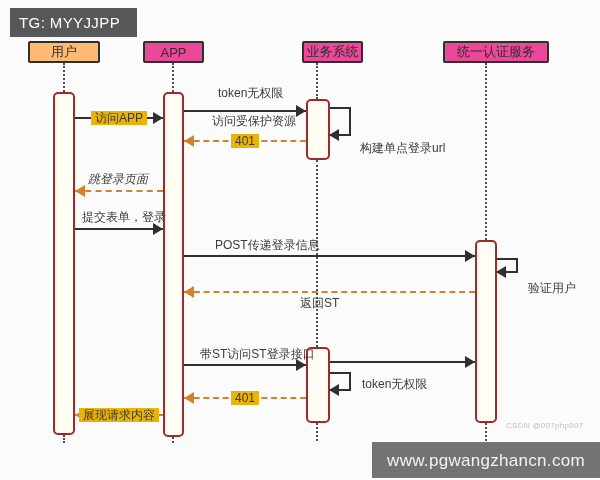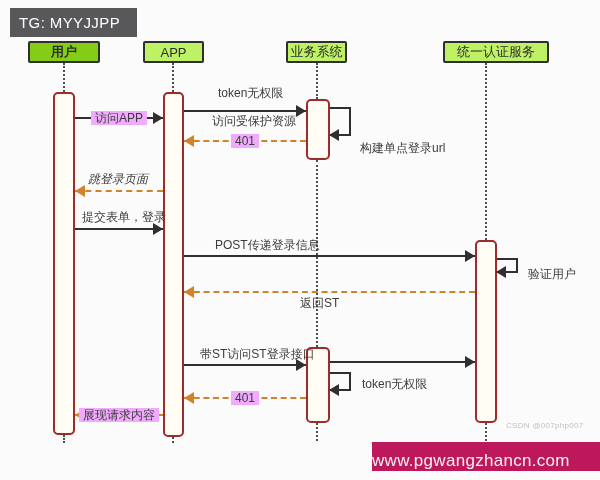--- a/index.html
+++ b/index.html
@@ -7,68 +7,68 @@
     position:relative;width:600px;height:480px;background:#fbfbfb;overflow:hidden;
     font-family:"Liberation Sans", sans-serif;
   }
   .abs{position:absolute;}
   
   .tag-bar{
     left:10px;top:8px;width:127px;height:29px;background:#58585a;color:#ffffff;
     font-size:15px;line-height:29px;padding-left:9px;box-sizing:border-box;letter-spacing:.4px;
   }
   .site-bar{
-    left:372px;top:442px;width:228px;height:29px;background:#be185d;color:#f2f2f2;
-    font-size:17px;line-height:38px;text-align:left;letter-spacing:.3px;
+    left:372px;top:442px;width:228px;height:36px;background:#737373;color:#f2f2f2;
+    font-size:17px;line-height:38px;text-align:center;letter-spacing:.3px;
   }
   .watermark{
     left:506px;top:421px;font-size:8px;color:#c9c0bd;letter-spacing:.3px;
   }
   
   .actor-box{
     top:41px;height:22px;border:2px solid #2f2f2f;box-sizing:border-box;
     display:flex;align-items:center;justify-content:center;
     font-size:13px;color:#2e2e2e;border-radius:2px;
   }
-  .actor-white{background:#84cc16;font-weight:bold;}
-  .actor-yellow{background:#bef264;}
+  .actor-white{background:#fdba74;}
+  .actor-yellow{background:#ec4899;}
   .lifeline{width:0;border-left:2px dotted #4d4d4d;}
   .activation{
     border:2px solid #9e2a2b;background:#fffdf4;border-radius:5px;box-sizing:border-box;
   }
   .line{height:0;border-top:2px solid #2f2f2f;}
   .line.dashed{border-top:2px dashed #d4822a;}
   .arrow{width:0;height:0;border:6px solid transparent;}
   .arrow.right{border-left:10px solid #2f2f2f;border-right:none;}
   .arrow.left{border-right:10px solid #2f2f2f;border-left:none;}
   .arrow.orange.left{border-right-color:#d4822a;}
   .msg-label{
     font-size:12px;color:#3c3c3c;white-space:nowrap;line-height:14px;
   }
-  .msg-label.online{transform:translate(-50%,-50%);background:#f0abfc;padding:0 4px;}
+  .msg-label.online{transform:translate(-50%,-50%);background:#eab308;padding:0 4px;}
   .self-loop{
     border:2px solid #2f2f2f;border-left:none;box-sizing:border-box;background:transparent;
   }
 </style>
 </head>
 <body>
 
 <div class="screen">
   <div class="abs tag-bar">
     <span>TG: MYYJJPP</span>
   </div>
 
   <div id="diagram" class="abs" style="left:0;top:0;width:600px;height:480px;">
       <div class="abs actor-box actor-white" style="left: 28px; width: 72px;">
         <span>用户</span>
       </div>
       <div class="abs actor-box actor-yellow" style="left: 143px; width: 61px;">
         <span>APP</span>
       </div>
-      <div class="abs actor-box actor-yellow" style="left: 286px; width: 61px;">
+      <div class="abs actor-box actor-yellow" style="left: 302px; width: 61px;">
         <span>业务系统</span>
       </div>
       <div class="abs actor-box actor-yellow" style="left: 443px; width: 106px;">
         <span>统一认证服务</span>
       </div>
       <div class="abs lifeline" style="left: 63px; top: 63px; height: 29px;"></div>
       <div class="abs lifeline" style="left: 63px; top: 435px; height: 8px;"></div>
       <div class="abs lifeline" style="left: 172px; top: 63px; height: 29px;"></div>
       <div class="abs lifeline" style="left: 172px; top: 437px; height: 6px;"></div>
       <div class="abs lifeline" style="left: 316px; top: 63px; height: 36px;"></div>
@@ -112,21 +112,21 @@
       <div class="abs arrow left orange" style="left: 184px; top: 392px;"></div>
       <div class="abs msg-label online" style="left: 245px; top: 398px;">401</div>
       <div class="abs line dashed" style="left: 75px; top: 414px; width: 88px;"></div>
       <div class="abs arrow left orange" style="left: 75px; top: 409px;"></div>
       <div class="abs msg-label online" style="left: 119px; top: 415px;">展现请求内容</div>
       <div class="abs self-loop" style="left: 330px; top: 107px; width: 21px; height: 29px;"></div>
       <div class="abs arrow left" style="left: 329px; top: 129px;"></div>
       <div class="abs msg-label" style="left: 360px; top: 116px; margin-top: 25px;">构建单点登录url</div>
       <div class="abs self-loop" style="left: 497px; top: 258px; width: 21px; height: 15px;"></div>
       <div class="abs arrow left" style="left: 496px; top: 266px;"></div>
-      <div class="abs msg-label" style="left: 528px; top: 267px;">验证用户</div>
+      <div class="abs msg-label" style="left: 528px; top: 281px;">验证用户</div>
       <div class="abs self-loop" style="left: 330px; top: 372px; width: 21px; height: 19px;"></div>
       <div class="abs arrow left" style="left: 329px; top: 384px;"></div>
       <div class="abs msg-label" style="left: 362px; top: 377px;">token无权限</div>
     </div>
 
   <div class="abs watermark">
     <span>CSDN @007php007</span>
   </div>
 
   <div class="abs site-bar">

